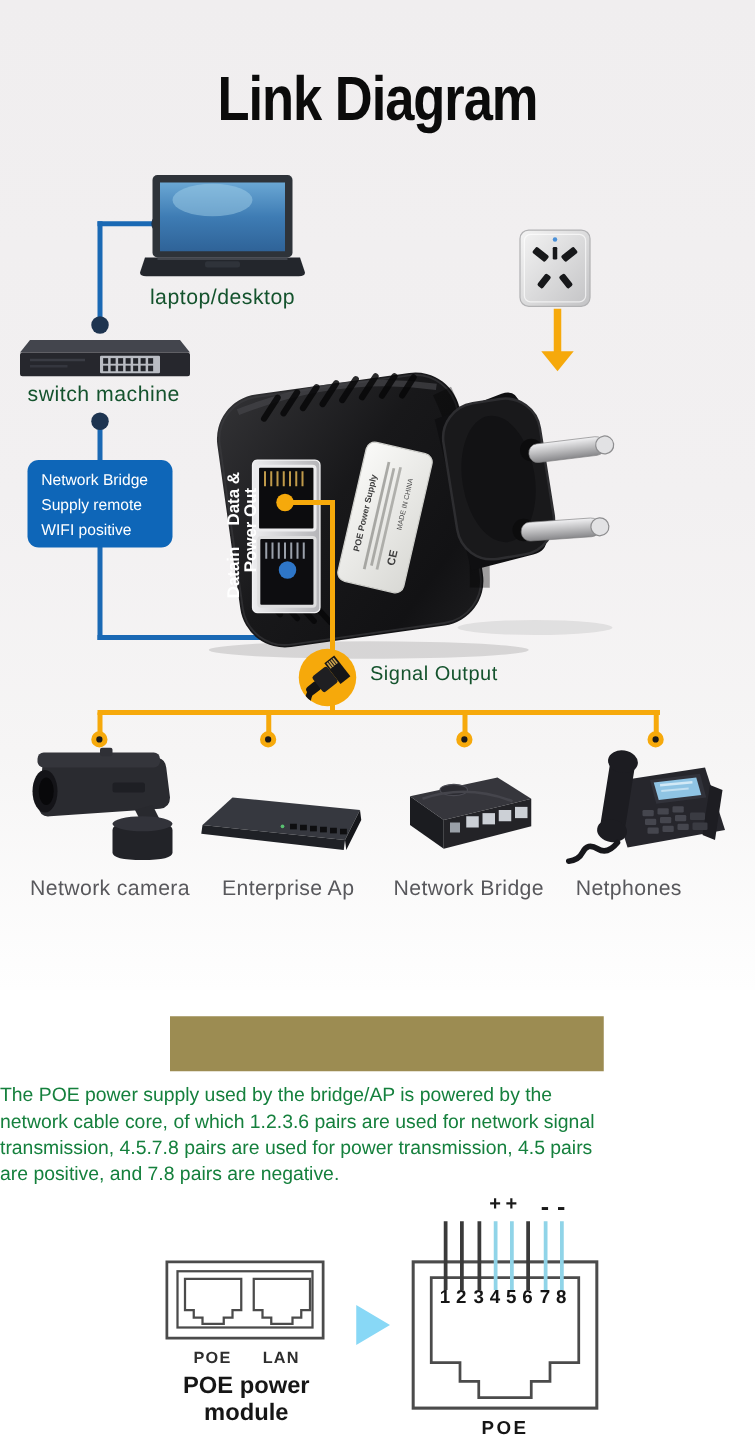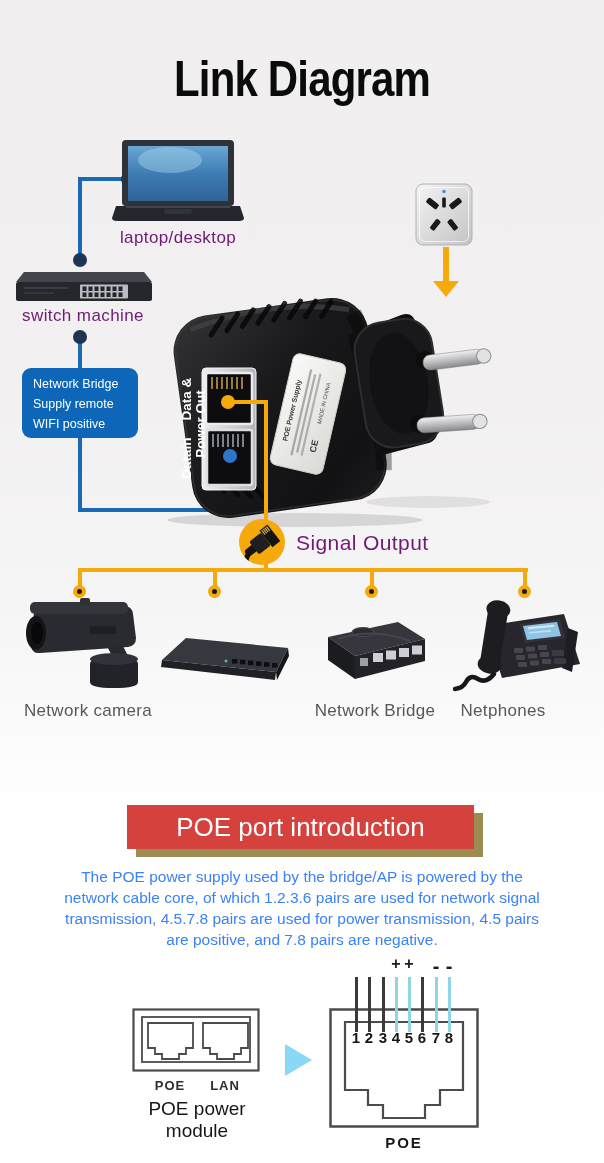--- a/index.html
+++ b/index.html
@@ -8,42 +8,42 @@
   .a{position:absolute;}
   .top-bg{left:0;top:0;width:604px;height:792px;
           background:linear-gradient(180deg,#f0eeef 0%,#f2f0f1 50%,#f6f5f5 76%,#fefefe 100%);}
   .title{left:0;top:50px;width:604px;text-align:center;font-size:50px;font-weight:900;
          color:#0b0b0b;letter-spacing:-1px;transform:scaleX(.84);}
   .bl{background:var(--blue_line);}
   .yl{background:var(--yellow);}
   .ndot{width:14px;height:14px;border-radius:50%;background:var(--dot_navy);}
   .pdot{width:14px;height:14px;border-radius:50%;}
   .ymark{width:5px;height:5px;border-radius:50%;background:#191919;border:4.5px solid var(--yellow);}
-  .gray-label{color:#701a75;font-size:17px;letter-spacing:.4px;text-align:center;}
+  .gray-label{color:#14532d;font-size:17px;letter-spacing:.4px;text-align:center;}
   .note-box{left:22px;top:368px;width:116px;height:70px;background:var(--note_blue);
             border-radius:9px;color:#fff;font-size:12.5px;line-height:20px;
             padding:6px 0 0 11px;box-sizing:border-box;}
   .arrow-shaft{left:443px;top:247px;width:6px;height:35px;background:var(--yellow);}
   .arrow-head{left:433px;top:281px;width:0;height:0;border-left:13px solid transparent;
               border-right:13px solid transparent;border-top:16px solid var(--yellow);}
   .dev-label{color:#58585c;font-size:17px;letter-spacing:.3px;text-align:center;}
   .banner-shadow{left:136px;top:813px;width:347px;height:44px;background:var(--banner_shadow);}
   .banner{left:127px;top:805px;width:347px;height:44px;background:var(--banner_red);
           color:#fff;font-size:26px;text-align:center;line-height:44px;}
-  .para{left:0;top:866px;width:604px;text-align:center;color:#3b82f6;
+  .para{left:0;top:866px;width:604px;color:#15803d;
         font-size:15.5px;line-height:21px;}
   .pin{top:977px;height:55px;}
   .pin.dark{width:3px;background:var(--pin_dark);}
   .pin.blue{width:2.5px;background:var(--pin_blue);}
   .pin-num{top:1029px;width:14px;text-align:center;font-size:15px;font-weight:bold;color:#151515;}
   .mark{top:955px;width:14px;text-align:center;font-weight:bold;color:#1a1a1a;}
   .small-port-label{top:1078px;width:40px;text-align:center;font-size:13px;font-weight:bold;
                     color:#2e2e2e;letter-spacing:1px;}
   .module-caption{left:117px;top:1098px;width:160px;text-align:center;font-size:19px;
-                  font-weight:normal;color:#161616;}
+                  font-weight:bold;color:#161616;}
   .pinout-caption{left:374px;top:1134px;width:60px;text-align:center;font-size:15px;
                   font-weight:bold;color:#161616;letter-spacing:2px;}
   .triangle{left:285px;top:1044px;width:0;height:0;border-top:16px solid transparent;
             border-bottom:16px solid transparent;border-left:27px solid var(--triangle_blue);}
 </style>
 </head>
 <body>
 
 <div class="canvas">
   <div class="a top-bg"></div>
@@ -257,21 +257,21 @@
       <rect x="14" y="16" width="15" height="16" rx="2" fill="#1f1f22"></rect>
       <rect x="29" y="13.5" width="10" height="21" fill="#151517"></rect>
       <g stroke="#caa24e" stroke-width="1.3">
         <path d="M31,14.5 V20"></path>
           <path d="M33,14.5 V20"></path>
           <path d="M35,14.5 V20"></path>
           <path d="M37,14.5 V20"></path>
       </g>
     </g>
   </svg>
-  <div class="a gray-label" style="left:296px;top:531px;width:150px;text-align:left;font-size:21px">Signal Output</div>
+  <div class="a gray-label" style="left:296px;top:531px;width:150px;text-align:left;font-size:16px">Signal Output</div>
 
   <svg class="a" style="left:20px;top:598px" width="132" height="96" viewBox="0 0 132 96">
     <path d="M14,14 L104,8 Q112,8 113,16 L116,40 Q116,48 108,49 L20,55 Q12,56 11,48 Z" fill="#2a2b30"></path>
     <rect x="10" y="4" width="98" height="12" rx="5" fill="#34353b"></rect>
     <rect x="60" y="0" width="10" height="7" rx="2" fill="#2f3036"></rect>
     <ellipse cx="16" cy="35" rx="10" ry="17" fill="#141418"></ellipse>
     <ellipse cx="17" cy="35" rx="6" ry="11" fill="#08080a"></ellipse>
     <rect x="70" y="28" width="26" height="8" rx="2" fill="#1e1f24"></rect>
     <polygon points="88,50 102,46 112,66 98,70" fill="#28292e"></polygon>
     <path d="M70,66 Q70,59 94,59 Q118,59 118,66 L118,84 Q118,90 94,90 Q70,90 70,84 Z" fill="#222328"></path>
@@ -329,27 +329,25 @@
       </g>
     <g transform="rotate(9 46 45)">
       <rect x="36" y="12" width="20" height="66" rx="10" fill="#1c1c21"></rect>
       <ellipse cx="46" cy="17" rx="12" ry="9" fill="#1c1c21"></ellipse>
       <ellipse cx="46" cy="73" rx="12" ry="9" fill="#1c1c21"></ellipse>
     </g>
     <path d="M46,82 q-8,10 -16,5 q-8,-5 -12,3 q-3,6 -11,7" stroke="#17171b" stroke-width="4.5" fill="none" stroke-linecap="round"></path>
   </svg>
 
   <div class="a dev-label" style="left:18px;top:701px;width:140px">Network camera</div>
+  <div class="a dev-label" style="left:158px;top:701px;width:145px">Enterprise Ap</div>
   <div class="a dev-label" style="left:305px;top:701px;width:140px">Network Bridge</div>
   <div class="a dev-label" style="left:433px;top:701px;width:140px">Netphones</div>
 
   <div class="a banner-shadow"></div>
-  <div class="a banner">
-    <span>POE port introduction</span>
-  </div>
 
   <div class="a para">
     <div>The POE power supply used by the bridge/AP is powered by the</div>
     <div>network cable core, of which 1.2.3.6 pairs are used for network signal</div>
     <div>transmission, 4.5.7.8 pairs are used for power transmission, 4.5 pairs</div>
     <div>are positive, and 7.8 pairs are negative.</div>
   </div>
 
   <svg class="a" style="left:132px;top:1008px" width="128" height="64" viewBox="0 0 128 64">
     <g fill="#ffffff" stroke="#4b4b4b">

